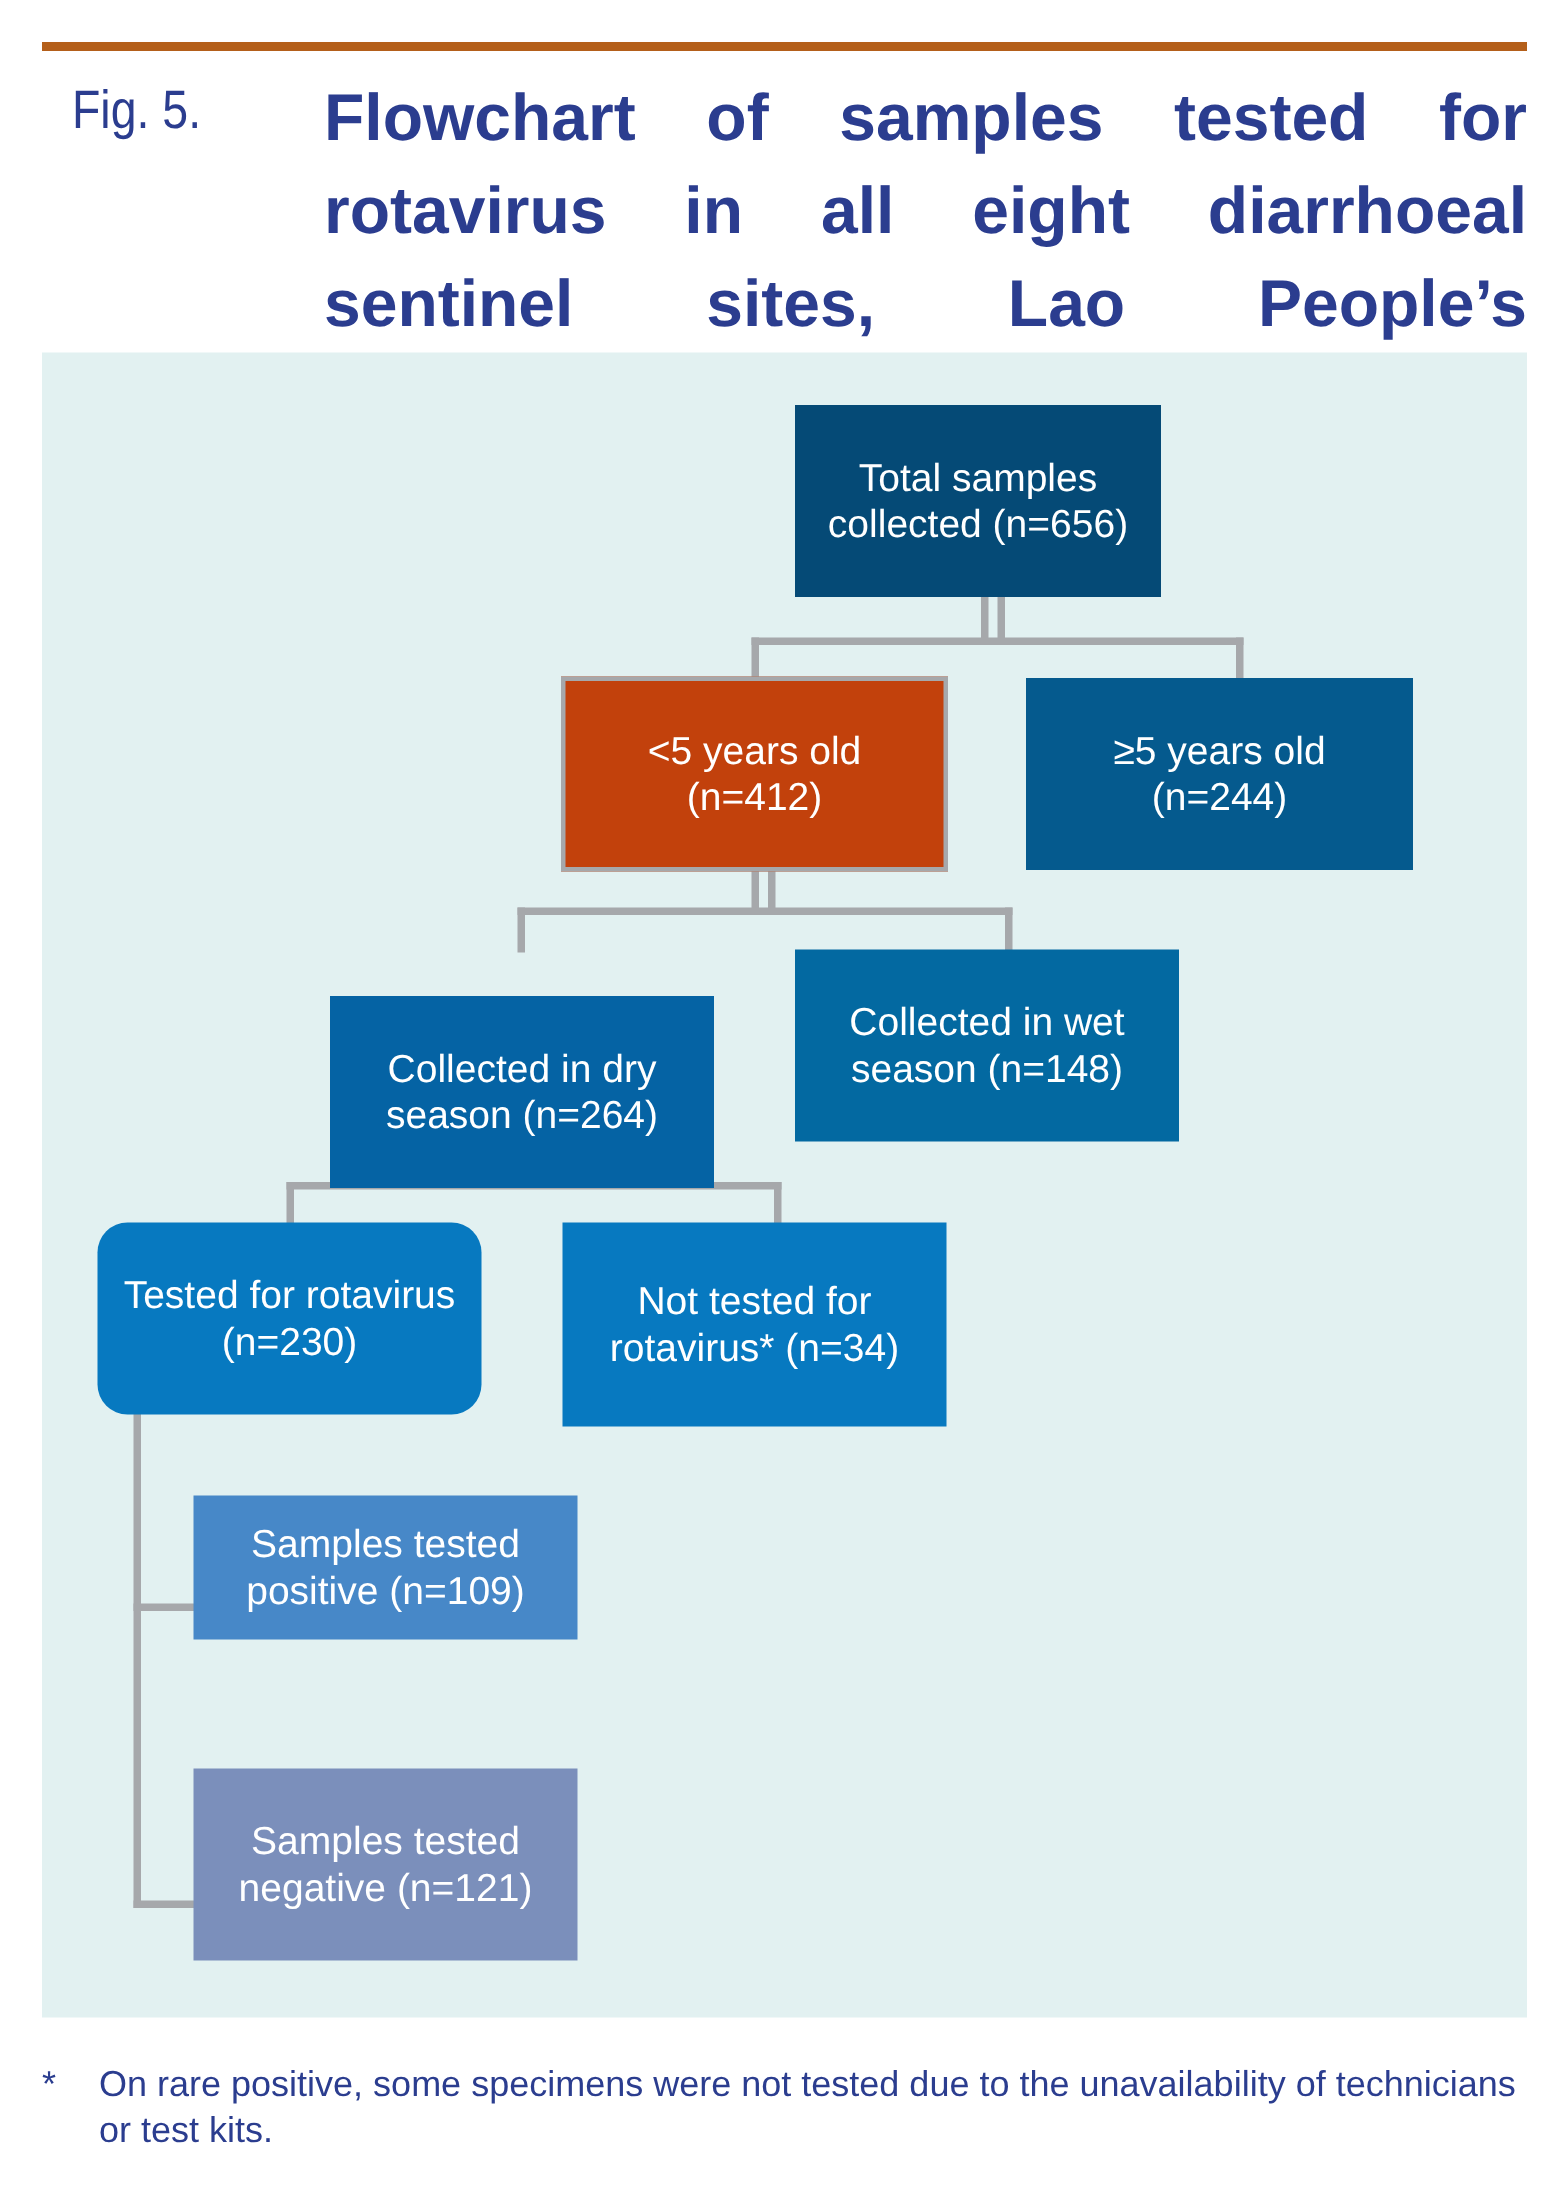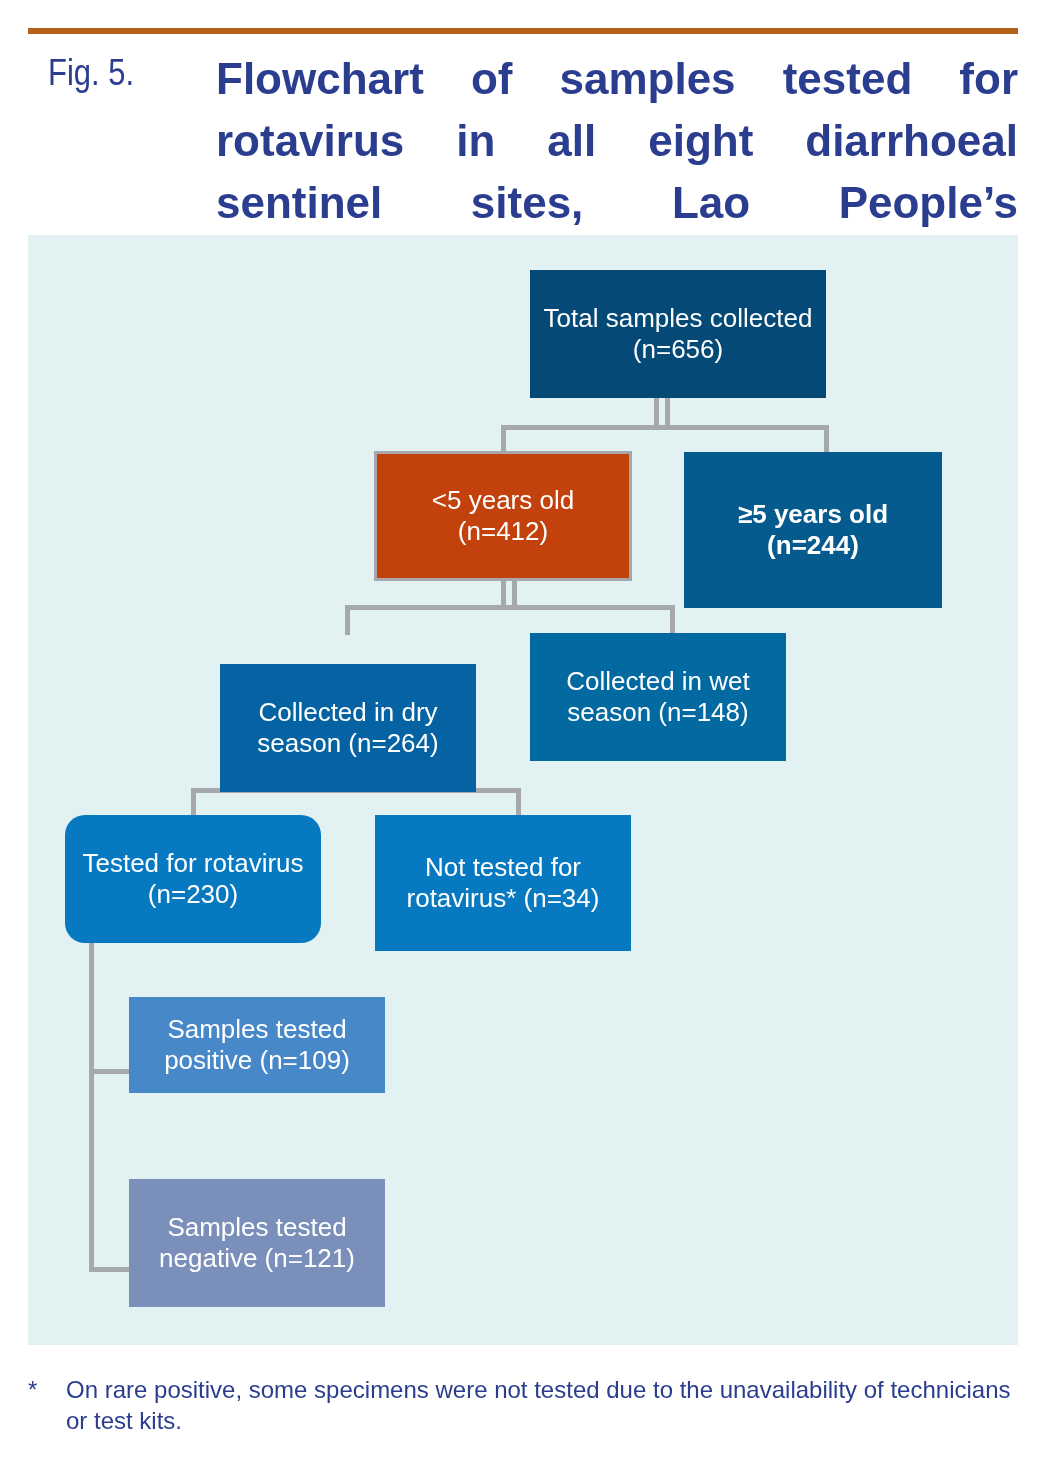--- a/index.html
+++ b/index.html
@@ -39,23 +39,23 @@
 <div class="conn" style="left:345px; top:761px; width:5px; height:30px;"></div>
 <div class="conn" style="left:356px; top:761px; width:5px; height:30px;"></div>
 <div class="conn" style="left:191px; top:788px; width:330px; height:5px;"></div>
 <div class="conn" style="left:191px; top:788px; width:5px; height:28px;"></div>
 <div class="conn" style="left:516px; top:788px; width:5px; height:28px;"></div>
 
 <div class="conn" style="left:89px; top:942px; width:5px; height:330px;"></div>
 <div class="conn" style="left:89px; top:1069px; width:41px; height:5px;"></div>
 <div class="conn" style="left:89px; top:1267px; width:41px; height:5px;"></div>
 
-<div class="box" style="left:530px; top:270px; width:296px; height:128px; background:#054a76;">Total samples collected (n=656)</div>
+<div class="box" style="left:530px; top:270px; width:244px; height:128px; background:#054a76;">Total samples collected (n=656)</div>
 <div class="box bordered" style="left:374px; top:451px; width:258px; height:130px; background:#c2410c; padding:0 40px;">&lt;5 years old (n=412)</div>
-<div class="box" style="left:684px; top:452px; width:258px; height:156px; background:#055a8e; padding:0 40px;font-weight:bold;">≥5 years old (n=244)</div>
+<div class="box" style="left:684px; top:452px; width:258px; height:128px; background:#055a8e; padding:0 40px;">≥5 years old (n=244)</div>
 <div class="box" style="left:220px; top:664px; width:256px; height:128px; background:#0563a4;">Collected in dry season (n=264)</div>
 <div class="box" style="left:530px; top:633px; width:256px; height:128px; background:#0369a1;">Collected in wet season (n=148)</div>
 <div class="box" style="left:65px; top:815px; width:256px; height:128px; background:#0779c0;border-radius:20px;">Tested for rotavirus (n=230)</div>
 <div class="box" style="left:375px; top:815px; width:256px; height:136px; background:#0779c0;">Not tested for rotavirus* (n=34)</div>
 <div class="box" style="left:129px; top:997px; width:256px; height:96px; background:#4788c8; padding:0 20px;">Samples tested positive (n=109)</div>
 <div class="box" style="left:129px; top:1179px; width:256px; height:128px; background:#7b8fbb; padding:0 0;">Samples tested negative (n=121)</div>
 
 <div class="footnote">
   <span class="star">*</span>
   <span class="text">On rare positive, some specimens were not tested due to the unavailability of technicians or test kits.</span>

